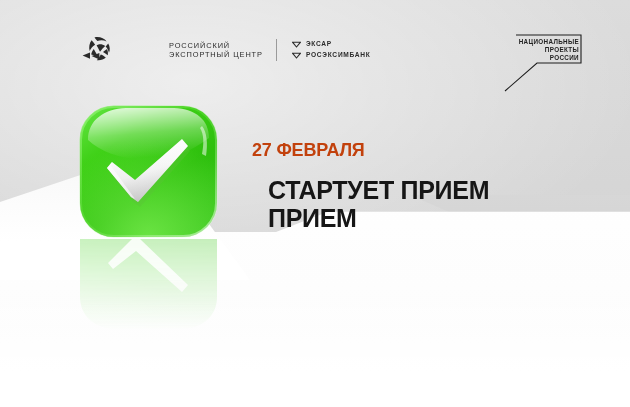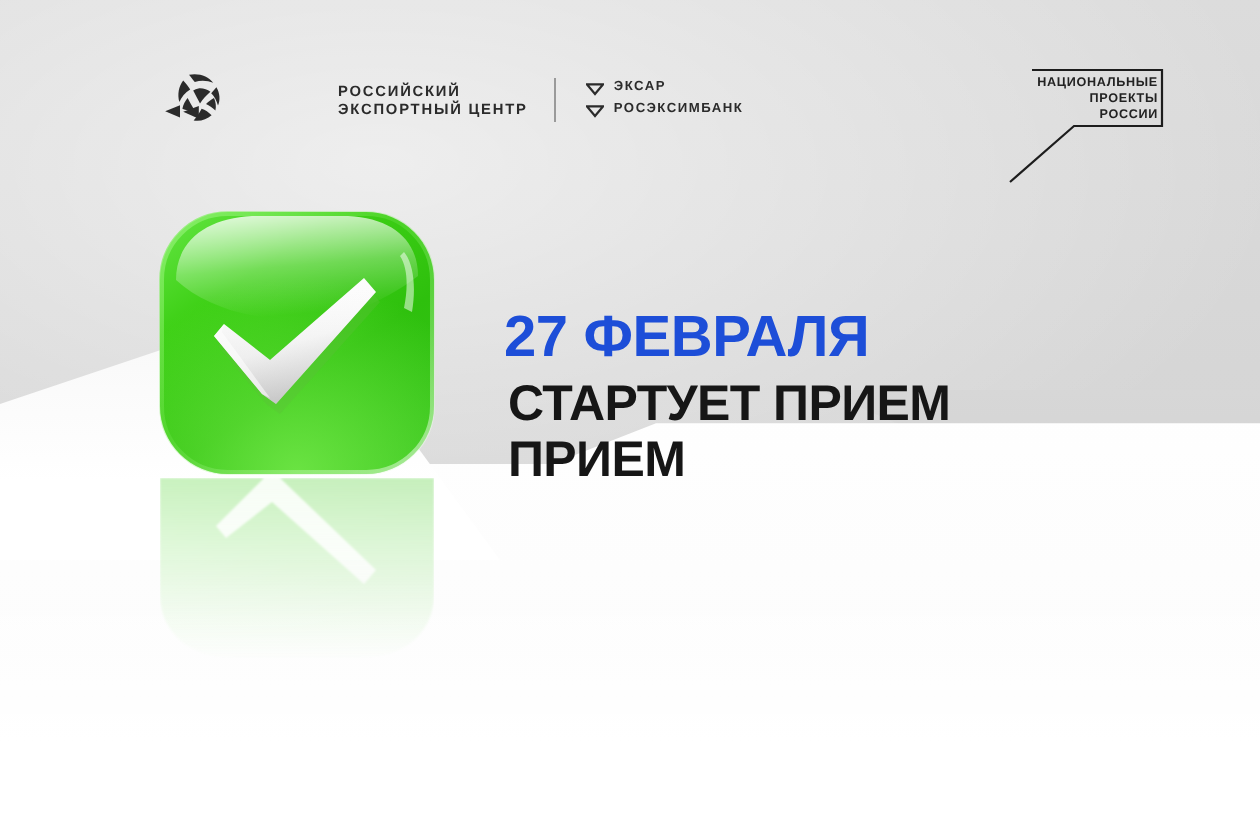--- a/index.html
+++ b/index.html
@@ -85,21 +85,21 @@
   }
   .rec-mark svg { display: block; }
   .rec-words {
     display: flex;
     flex-direction: column;
     justify-content: center;
     gap: 2px;
   }
   .rec-words span {
     font-size: 7.4px;
-    font-weight: 700;
+    font-weight: 400;
     letter-spacing: 0.9px;
     color: #2b2b2b;
     line-height: 1;
     white-space: nowrap;
     padding-left: 44px;
   }
   .logo-sep {
     width: 1px;
     height: 22px;
     background: #9a9a9a;
@@ -180,34 +180,34 @@
   .check-reflection svg { display: block; }
 
   
   .copy {
     position: absolute;
     left: 252px;
     top: 137px;
     width: 340px;
   }
   .headline-date {
-    font-size: 29px;
+    font-size: 18px;
     font-weight: 700;
     letter-spacing: -0.2px;
-    color: #1d4ed8;
+    color: #c2410c;
     line-height: 1.06;
-    margin: 17px 0 3px 0;
+    margin: 4px 0 3px 0;
   }
   .headline-main {
     font-size: 25px;
     font-weight: 700;
     letter-spacing: -0.3px;
     color: #161616;
     line-height: 1.13;
-    margin: 2px;
+    margin: 16px;
   }
   .headline-main span { display: block; }
   .subcopy {
     margin-top: 17px;
     font-size: 15.4px;
     font-weight: 400;
     color: #1b1b1b;
     line-height: 1.36;
     letter-spacing: -0.05px;
   }

